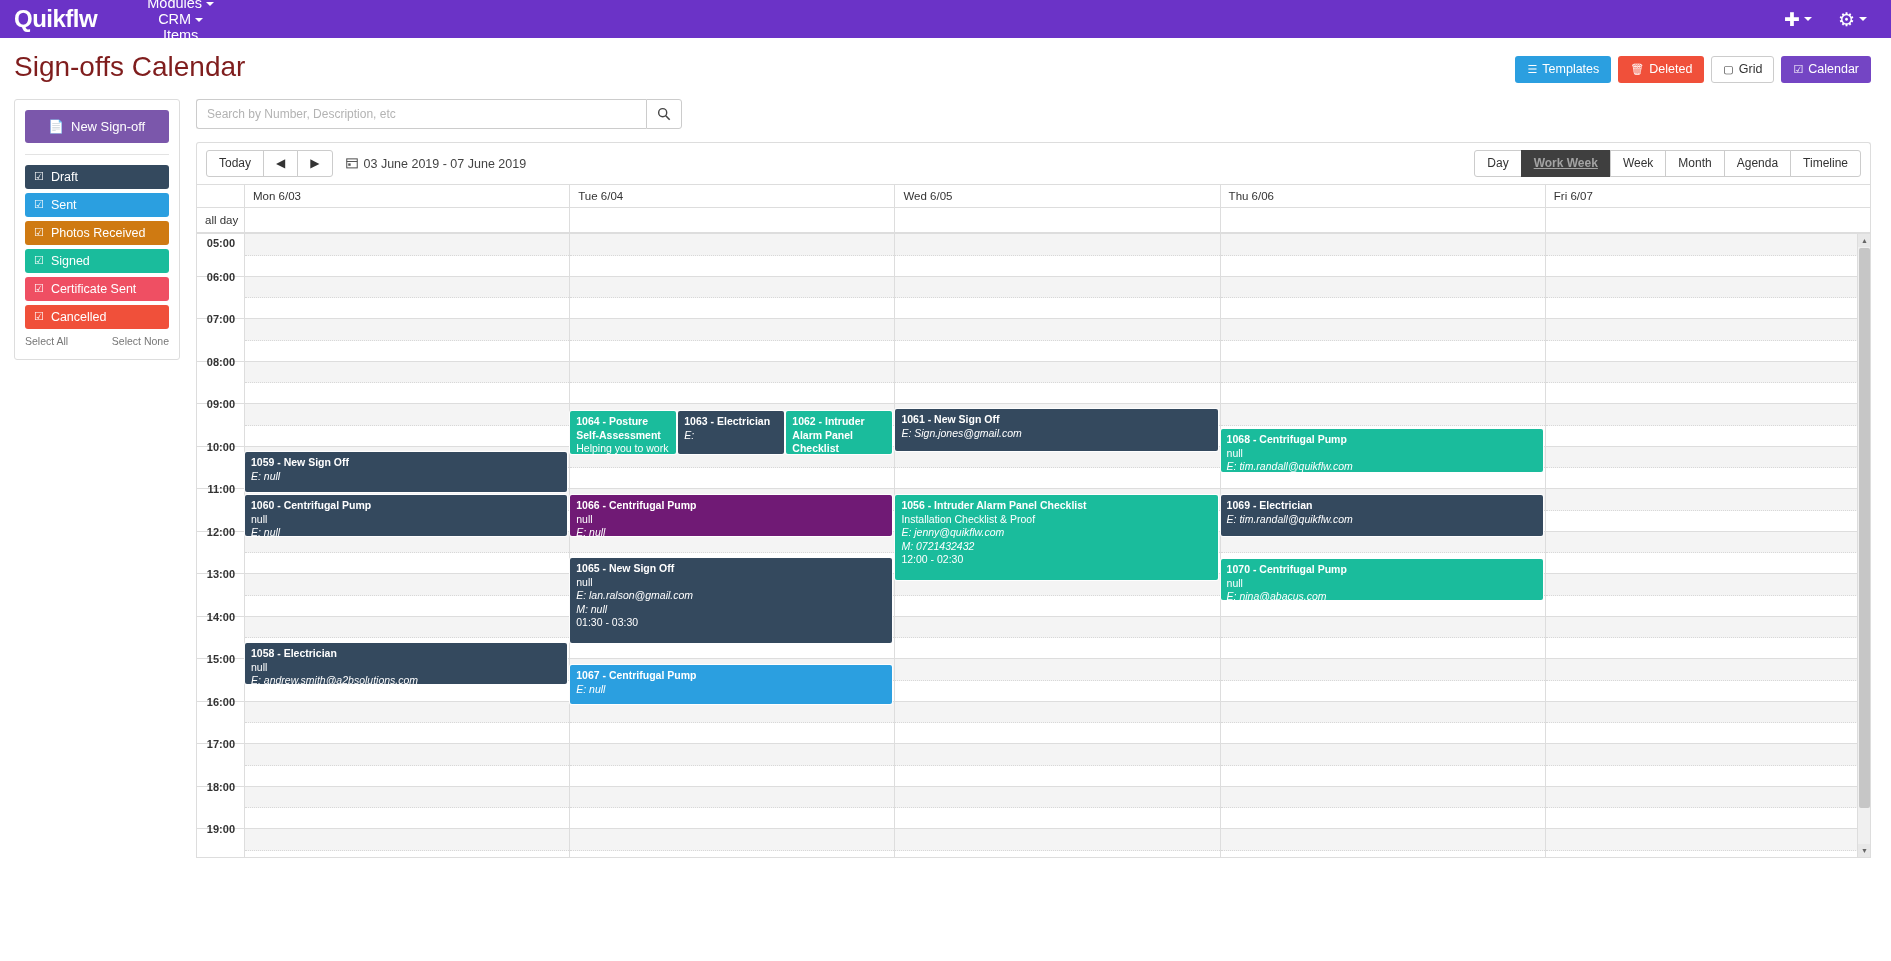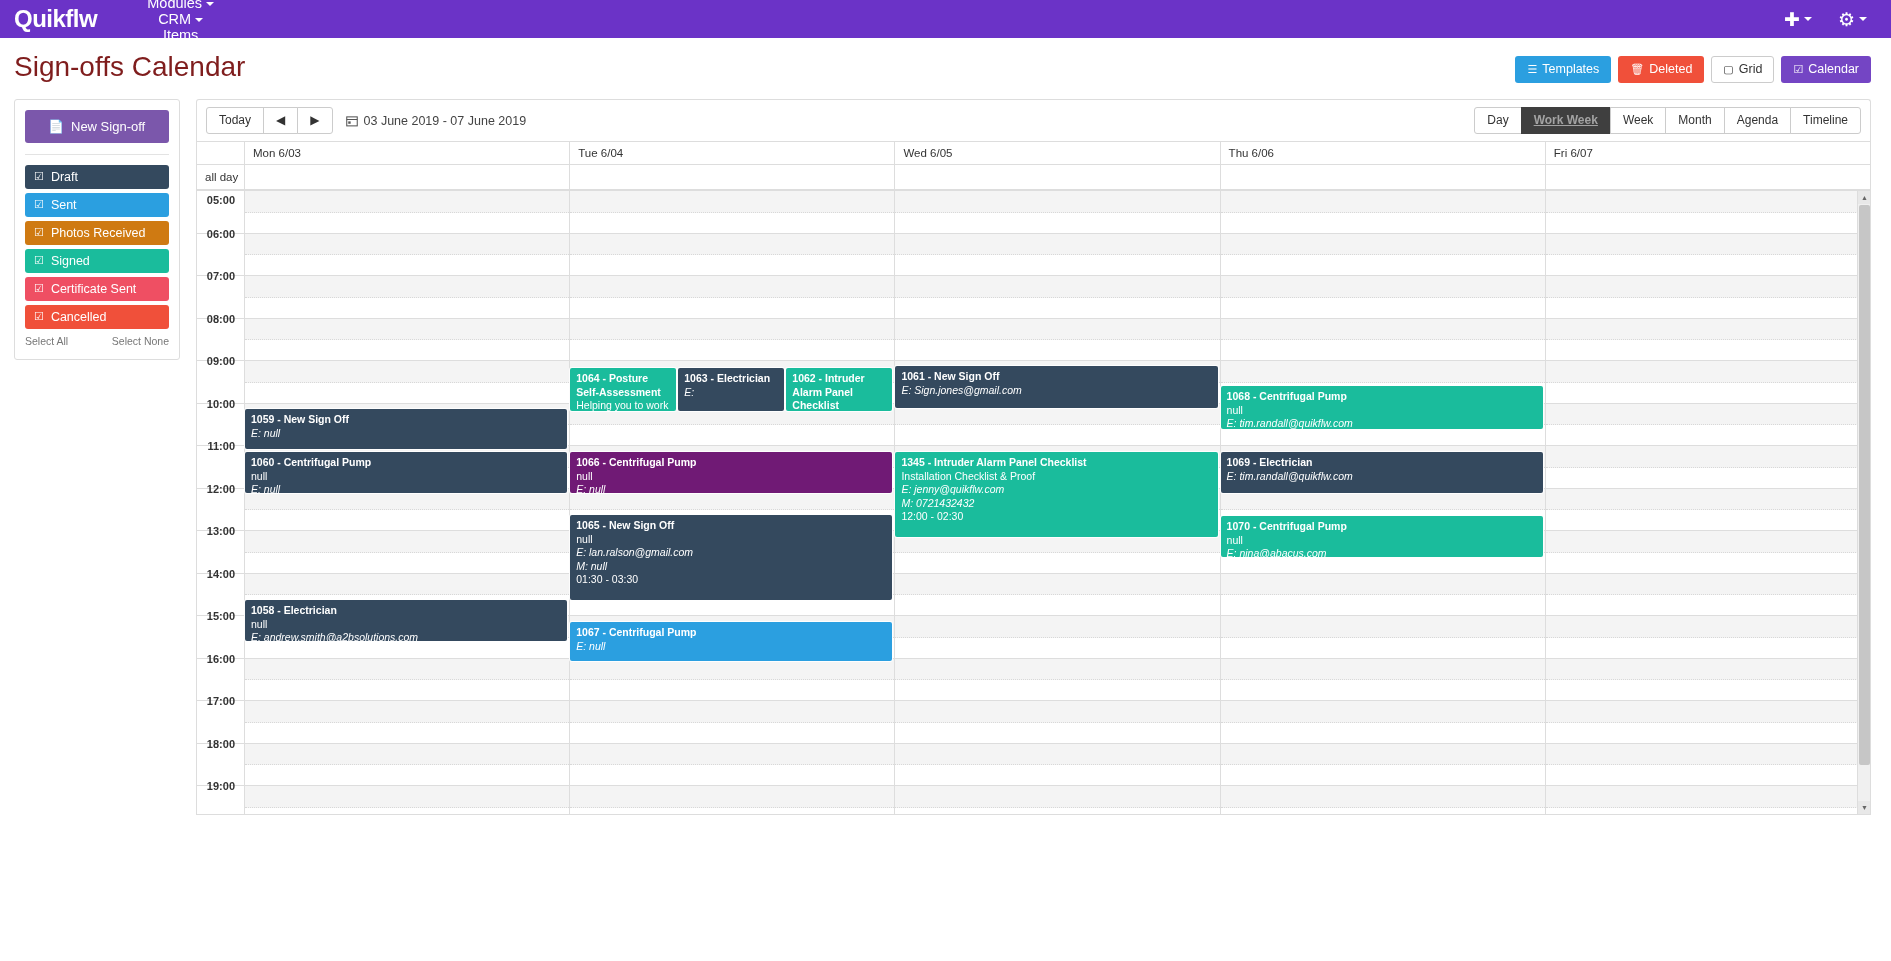--- a/index.html
+++ b/index.html
@@ -204,21 +204,21 @@
   .grp .tbtn:last-child  { border-radius: 0 3px 3px 0; }
   .grp .tbtn.active {
     background: #3f3f3f; color: #a3a3a3; border-color: #3f3f3f;
     text-decoration: underline; font-weight: bold;
   }
   .nav-arrow { padding: 5px 14px; }
   #date-range {
     margin-left: 13px;
     font-size: 12.5px;
     color: #444;
-    display: flex; align-items: center; gap: 6px;
+    display: flex; align-items: flex-start; gap: 6px;
   }
   #view-group { margin-left: auto; }
 
   
   #cal-wrap {
     border: 1px solid #ddd;
     border-top: 1px solid #ddd;
     background: #fff;
     position: relative;
     overflow: hidden;
@@ -392,20 +392,29 @@
         </div>
       </div>
     <div id="select-links">
       <span>Select All</span>
       <span>Select None</span>
     </div>
   </div>
 
   <div id="main">
 
+    <div id="search-row">
+      <input id="search-input" type="text" placeholder="Search by Number, Description, etc" style="">
+      <button id="search-btn">
+        <svg width="14" height="14" viewBox="0 0 16 16">
+          <circle cx="6.5" cy="6.5" r="4.6" fill="none" stroke="#444" stroke-width="1.6"></circle>
+          <line x1="10" y1="10" x2="14.5" y2="14.5" stroke="#444" stroke-width="1.8"></line>
+        </svg>
+      </button>
+    </div>
 
     <div id="cal-toolbar">
       <div class="grp">
         <button class="tbtn">Today</button>
         <button class="tbtn nav-arrow">◀</button>
         <button class="tbtn nav-arrow">▶</button>
       </div>
       <div id="date-range">
         <svg width="12" height="12" viewBox="0 0 16 16">
           <rect x="1" y="2.5" width="14" height="12" fill="none" stroke="#555" stroke-width="1.4"></rect>
@@ -602,21 +611,21 @@
                 <div class="hr-major"></div>
                 <div class="hr-minor"></div>
                 <div class="hr-major"></div>
                 <div class="hr-minor"></div>
                 <div class="hr-major"></div>
                 <div class="event" style="background: rgb(52, 73, 94); left: 0%; width: calc(100% - 2px); top: 175px; height: 42px;">
                   <span class="e-title">1061 - New Sign Off</span>
                   <span class="e-em">E: Sign.jones@gmail.com</span>
                 </div>
                 <div class="event" style="background: rgb(26, 188, 156); left: 0%; width: calc(100% - 2px); top: 261px; height: 85px;">
-                  <span class="e-title">1345 - Intruder Alarm Panel Checklist</span>
+                  <span class="e-title">1056 - Intruder Alarm Panel Checklist</span>
                   <span class="e-sub">Installation Checklist &amp; Proof</span>
                   <span class="e-em">E: jenny@quikflw.com</span>
                   <span class="e-em">M: 0721432432</span>
                   <span class="e-sub">12:00 - 02:30</span>
                 </div>
               </div>
               <div class="day-col">
                 <div class="hr-minor"></div>
                 <div class="hr-major"></div>
                 <div class="hr-minor"></div>

